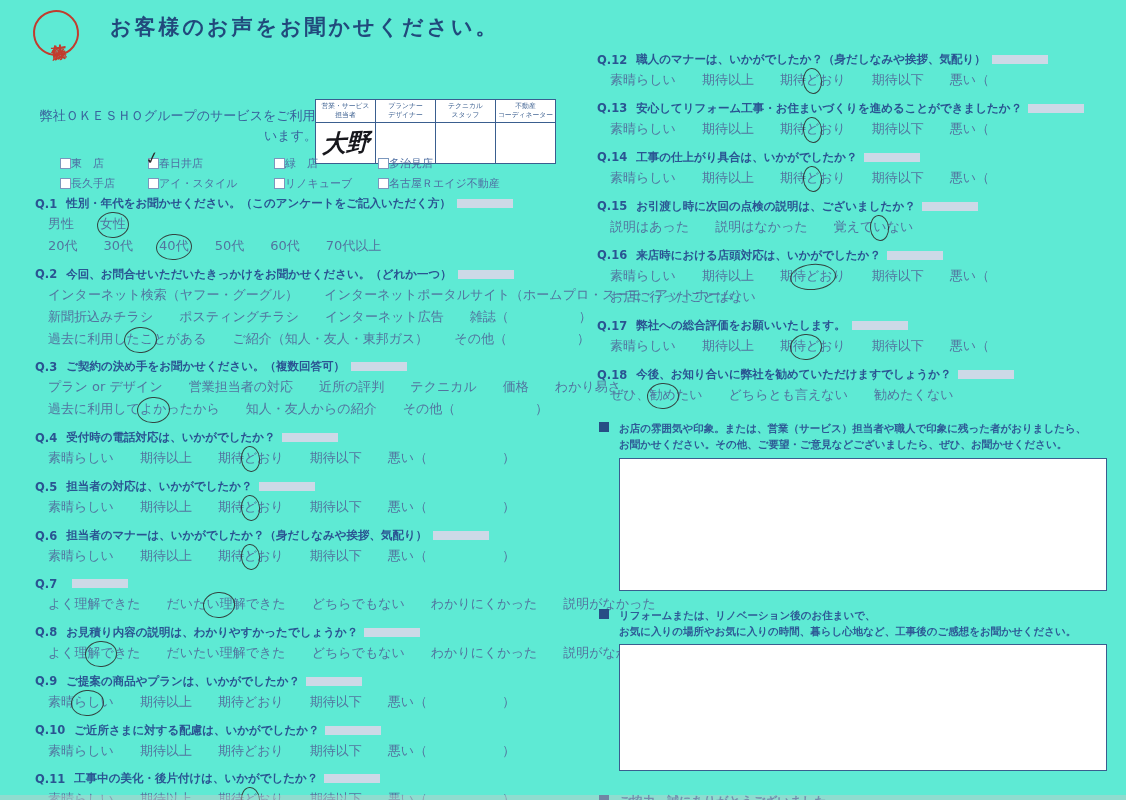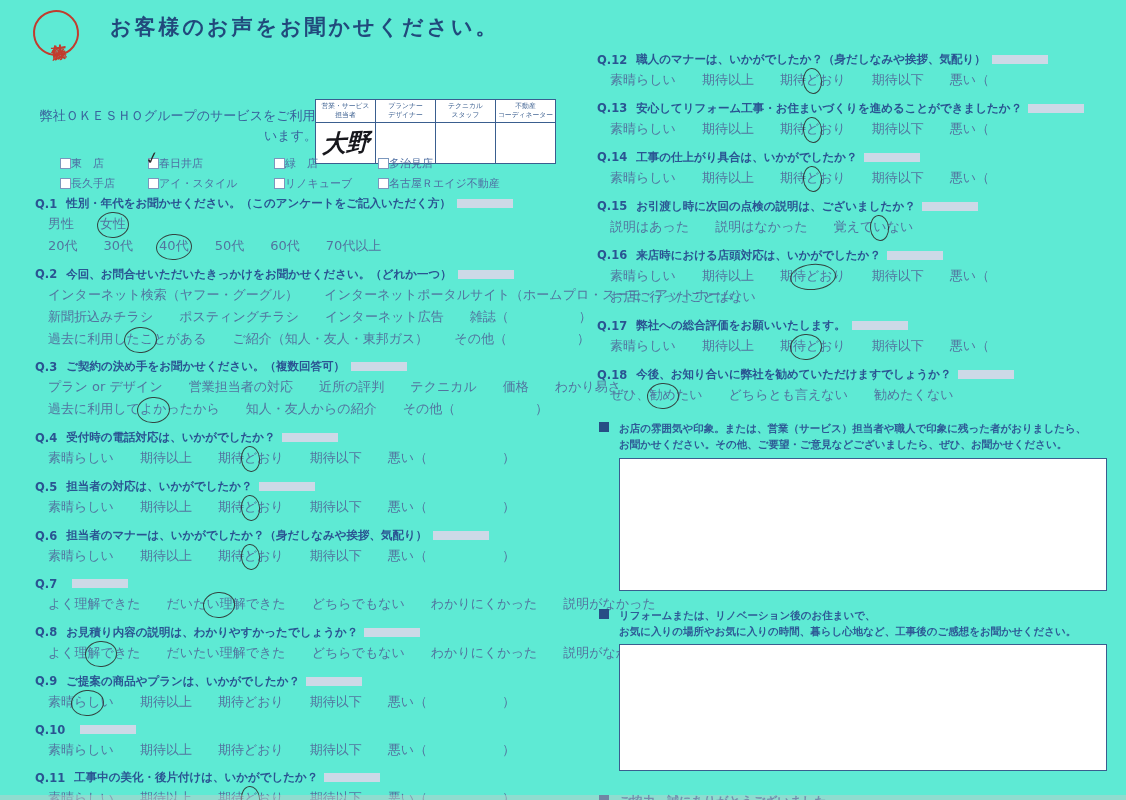--- a/index.html
+++ b/index.html
@@ -412,20 +412,21 @@
           <span class="opt">
             <span>悪い（</span>
             <span class="sp" style="width: 75px;"></span>
             <span>）</span>
           </span>
         </div>
       </div>
       <div class="q">
         <div class="qt">
           <span class="qno">Q.10</span>
+          <span class="qtx">ご近所さまに対する配慮は、いかがでしたか？</span>
           <span class="hl"></span>
         </div>
         <div class="qr">
           <span class="opt">
             <span>素晴らしい</span>
           </span>
           <span class="opt">
             <span>期待以上</span>
           </span>
           <span class="opt">

